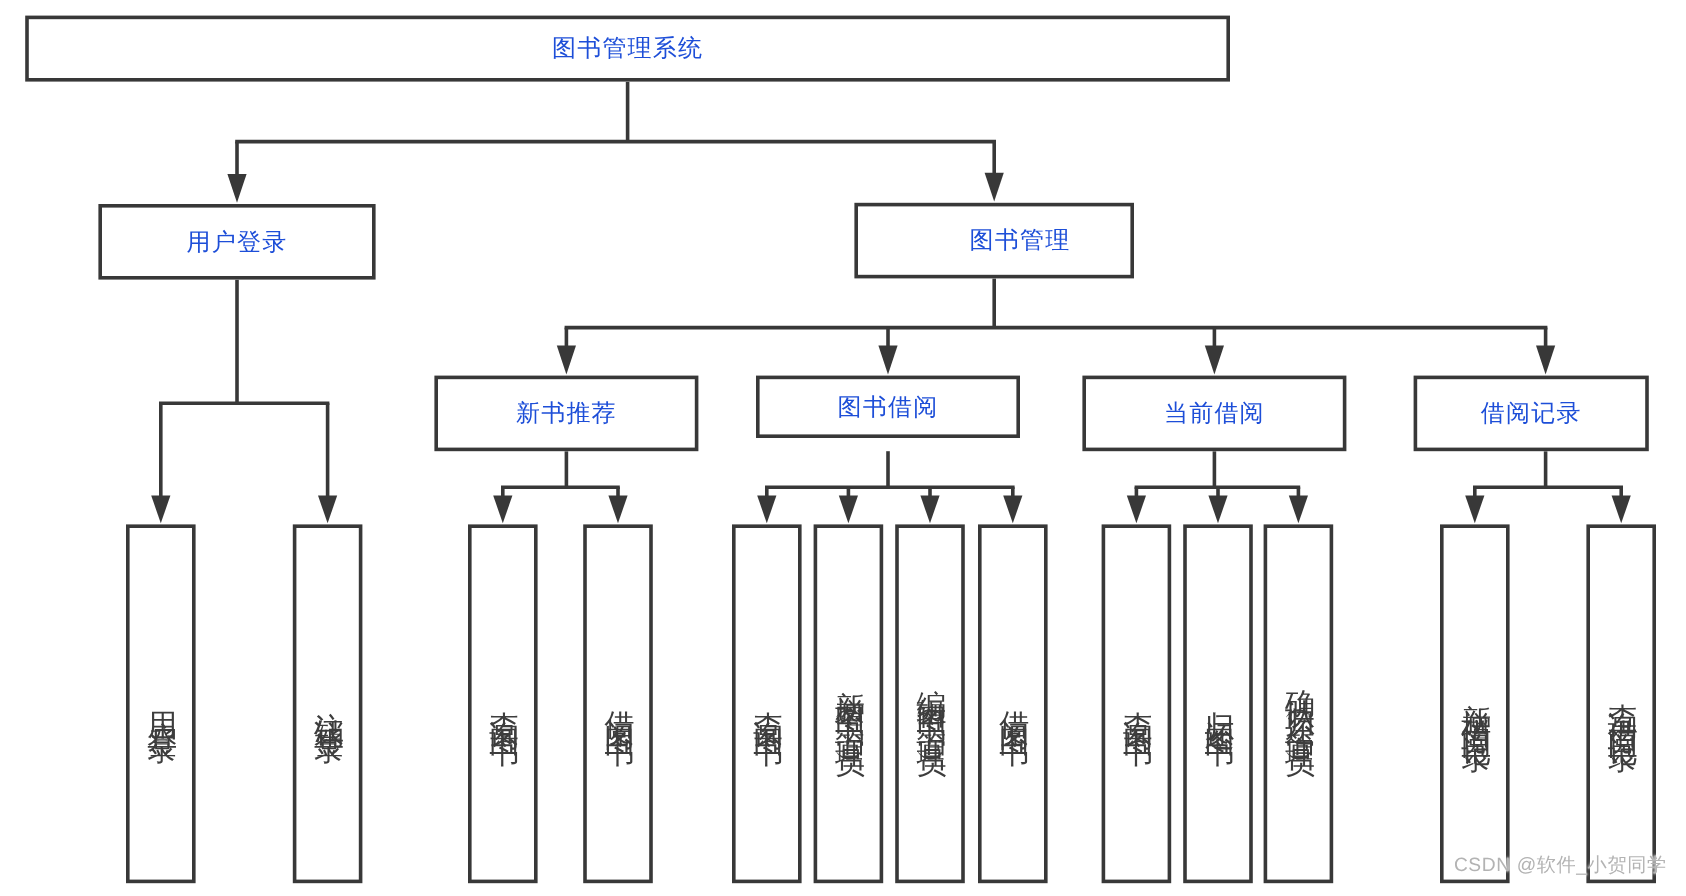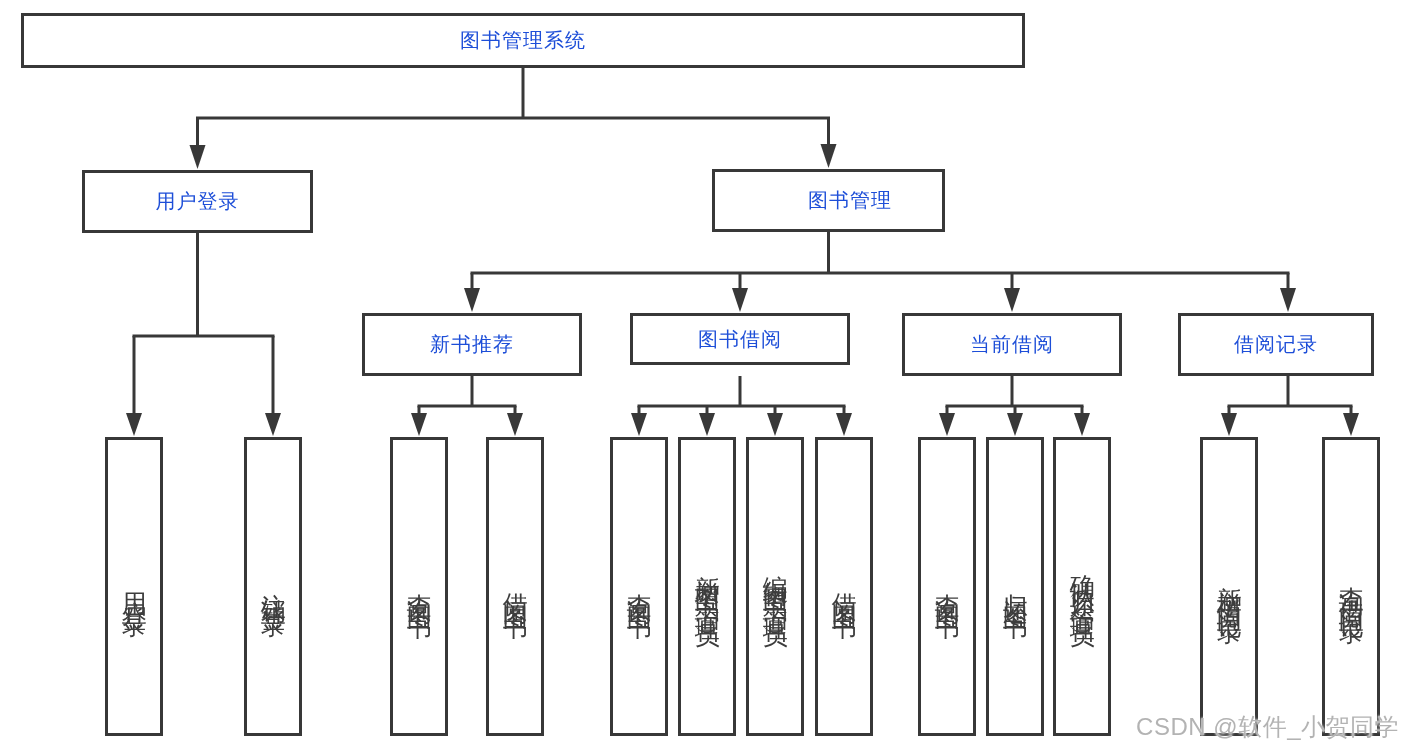--- a/index.html
+++ b/index.html
@@ -57,23 +57,23 @@
   #b-lf-5 {left:678px;}
   #b-lf-6 {left:746px;}
   #b-lf-7 {left:815px;}
   #b-lf-8 {left:918px;}
   #b-lf-9 {left:986px;}
   #b-lf-10{left:1053px;}
   #b-lf-11{left:1200px;}
   #b-lf-12{left:1322px;}
   #watermark{
     position:absolute;
-    right:6px;
+    right:16px;
     top:711px;
-    font-size:24px;
+    font-size:16px;
     color:#b3b3b3;
     letter-spacing:0.5px;
     text-shadow:0 0 3px #ffffff, 0 0 2px #ffffff;
     z-index:10;
     white-space:nowrap;
   }
 </style>
 </head>
 <body>
 

